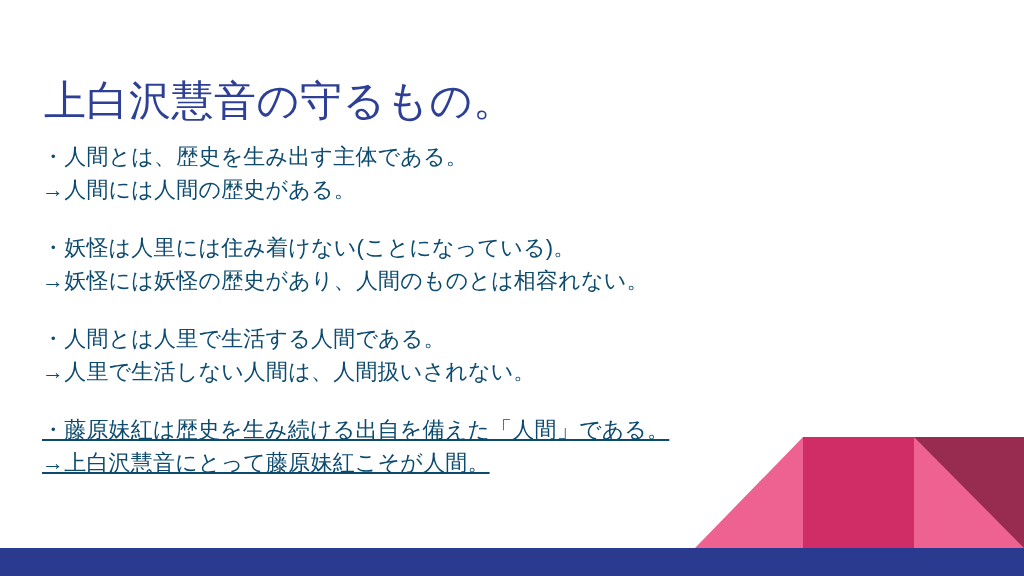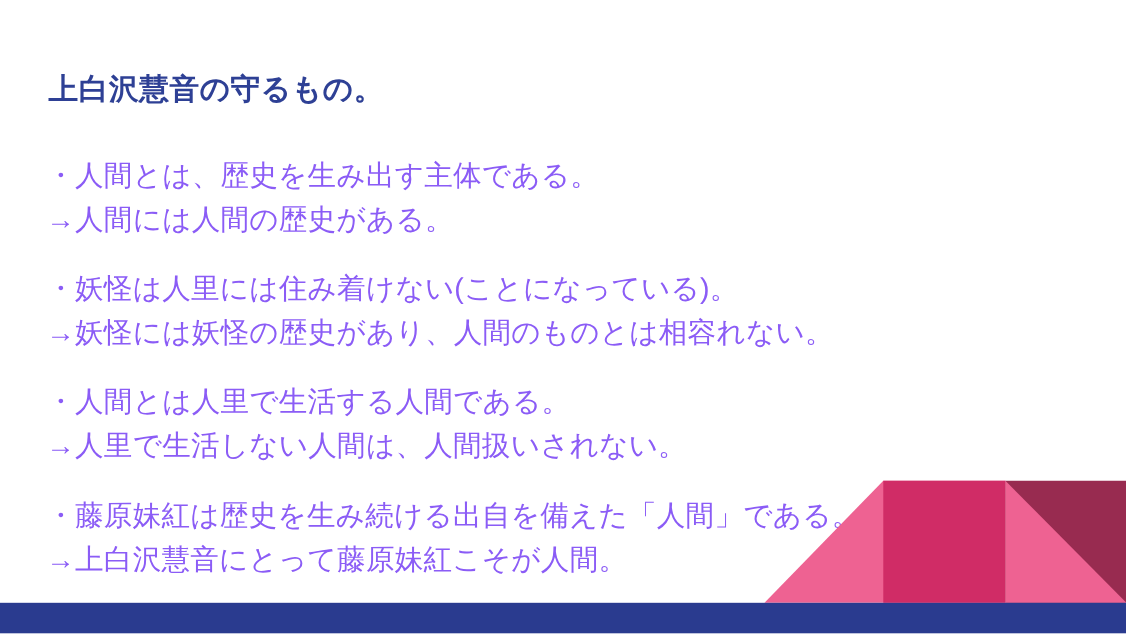--- a/index.html
+++ b/index.html
@@ -20,44 +20,44 @@
     background: #ffffff;
     overflow: hidden;
   }
 
   
   .slide-title {
     position: absolute;
     left: 44px;
     top: 47px;
     width: 880px;
-    font-size: 27px;
+    font-size: 42px;
     line-height: 1.25;
-    font-weight: 700;
+    font-weight: 400;
     color: #2e4095;
     letter-spacing: 0.5px;
     white-space: pre;
   }
 
   
   .body-area {
     position: absolute;
     left: 42px;
     top: 140px;
     width: 900px;
   }
   .para {
     margin: 0 0 24px 0;
-    font-size: 26px;
+    font-size: 22px;
     line-height: 1.52;
-    color: #8b5cf6;
+    color: #0c4a6e;
     letter-spacing: 0.2px;
     white-space: pre-line;
   }
-  .para:last-child { margin-bottom: 16px; }
+  .para:last-child { margin-bottom: 16px; text-decoration: underline; }
 
   
   .corner-deco {
     position: absolute;
     left: 690px;
     top: 430px;
     width: 334px;
     height: 146px;
     pointer-events: none;
   }

